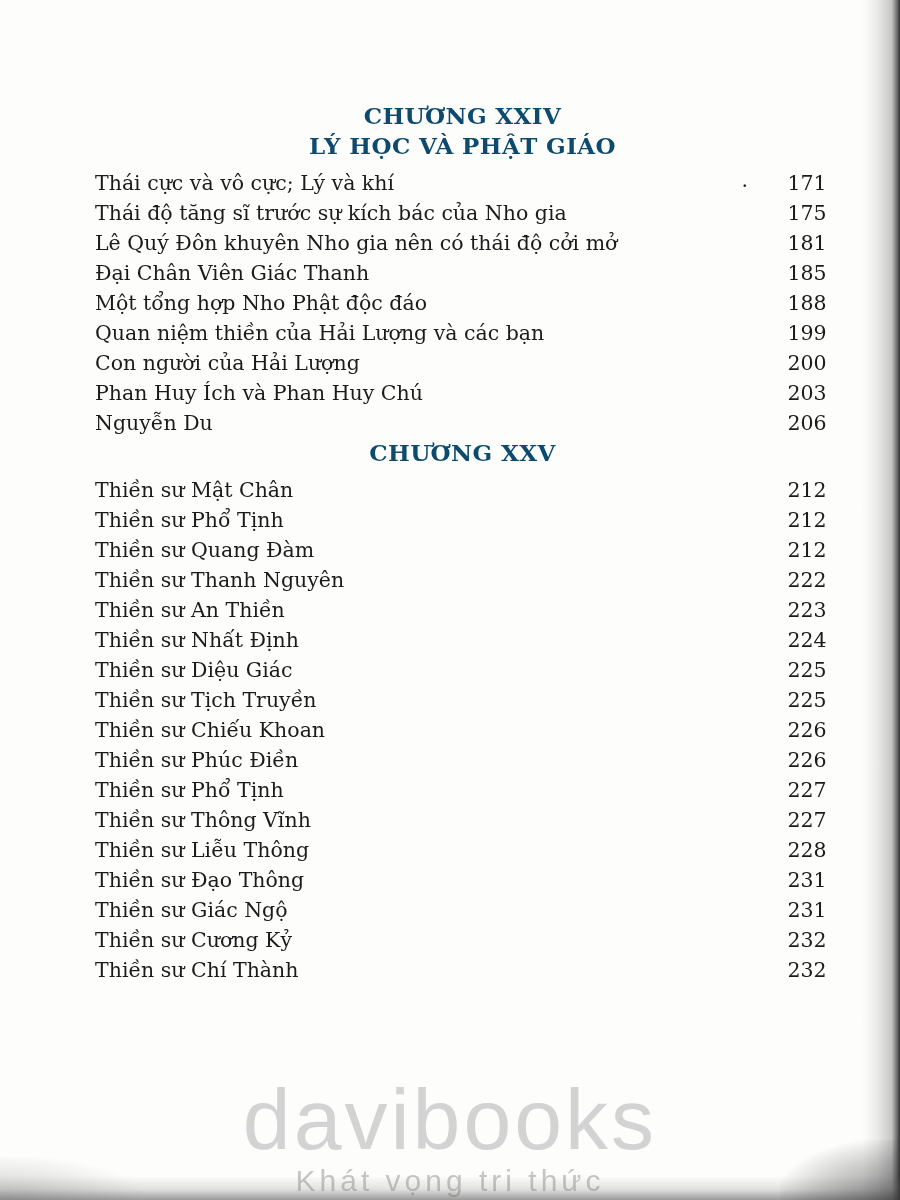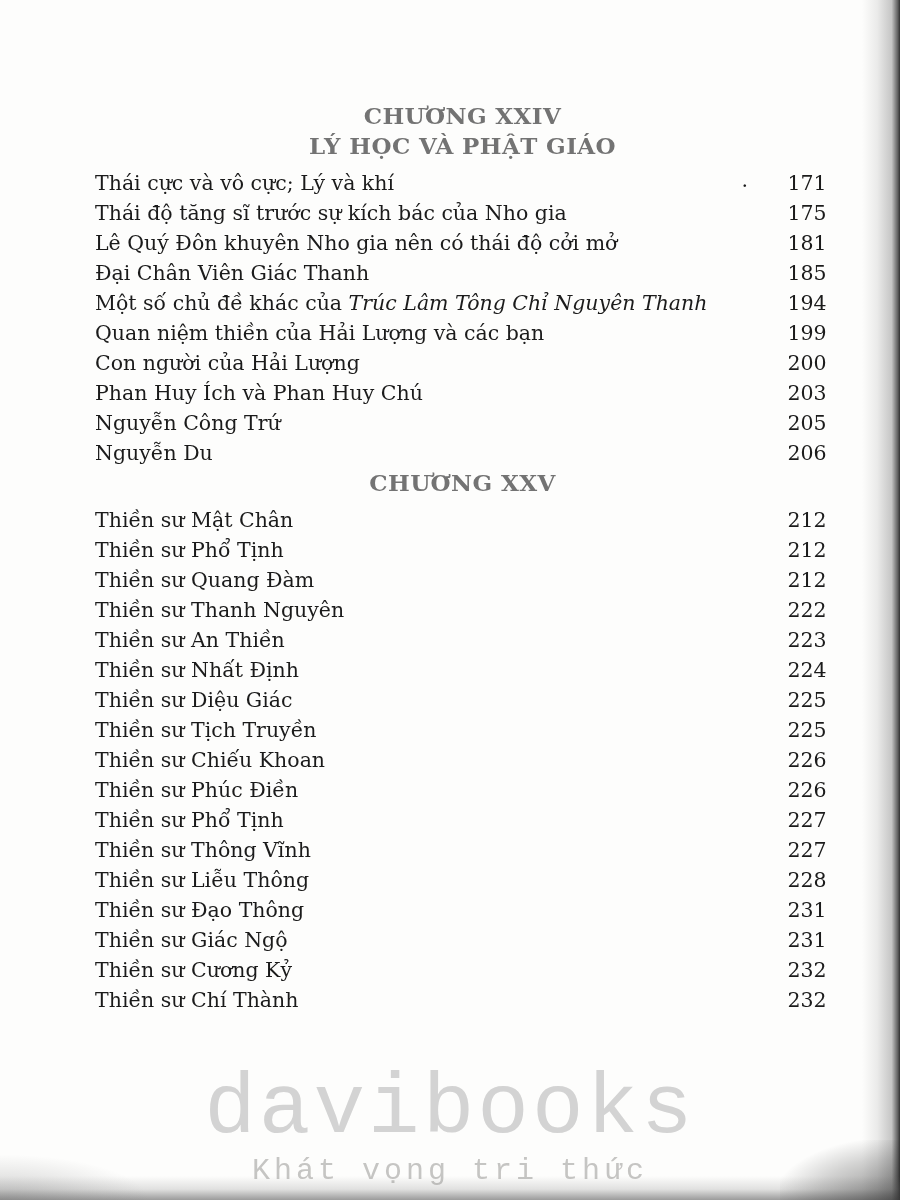--- a/index.html
+++ b/index.html
@@ -19,21 +19,21 @@
     z-index: 2;
     padding: 101px 70px 0 95px;
   }
   .chapter, .chapter-title {
     margin: 0;
     text-align: center;
     font-size: 23px;
     font-weight: 700;
     line-height: 30px;
     letter-spacing: 0.4px;
-    color: #737373;
+    color: #0c4a6e;
   }
   .toc-section + .toc-section { }
   .entries { margin-top: 7px; }
   .toc-row {
     display: flex;
     align-items: baseline;
     font-size: 20.5px;
     line-height: 30px;
     color: #1b1b1b;
     white-space: nowrap;
@@ -41,25 +41,25 @@
   }
   .toc-label { flex: 1; overflow: hidden; }
   .toc-label i { font-style: italic; }
   .toc-dot { margin-right: 14px; position: relative; top: -3px; }
   .toc-page { width: 46px; text-align: center; }
 
   
   .watermark {
     position: absolute;
     left: 0; right: 0;
-    bottom: 12px;
+    bottom: 2px;
     text-align: center;
     z-index: 1;
     pointer-events: none;
-    font-family: Liberation Mono, monospace;
+    font-family: Liberation Sans, sans-serif;
   }
   .wm-logo {
     font-size: 86px;
     line-height: 1.05;
     color: #c9c9c9;
     letter-spacing: 3px;
     opacity: 0.8;
   }
   .wm-tagline {
     font-size: 30px;
@@ -146,43 +146,38 @@
     <span class="toc-label">Lê Quý Đôn khuyên Nho gia nên có thái độ cởi mở</span>
     <span class="toc-dot"></span>
     <span class="toc-page">181</span>
   </div>
           <div class="toc-row">
     <span class="toc-label">Đại Chân Viên Giác Thanh</span>
     <span class="toc-dot"></span>
     <span class="toc-page">185</span>
   </div>
           <div class="toc-row">
-    <span class="toc-label">Một số chủ đề khác của <i>Trúc Lâm Tông Chỉ Nguyên Thanh</i></span>
-    <span class="toc-dot"></span>
-    <span class="toc-page">194</span>
+    <span class="toc-label">Một tổng hợp Nho Phật độc đáo</span>
+    <span class="toc-dot"></span>
+    <span class="toc-page">188</span>
   </div>
           <div class="toc-row">
     <span class="toc-label">Quan niệm thiền của Hải Lượng và các bạn</span>
     <span class="toc-dot"></span>
     <span class="toc-page">199</span>
   </div>
           <div class="toc-row">
     <span class="toc-label">Con người của Hải Lượng</span>
     <span class="toc-dot"></span>
     <span class="toc-page">200</span>
   </div>
           <div class="toc-row">
     <span class="toc-label">Phan Huy Ích và Phan Huy Chú</span>
     <span class="toc-dot"></span>
     <span class="toc-page">203</span>
-  </div>
-          <div class="toc-row">
-    <span class="toc-label">Nguyễn Công Trứ</span>
-    <span class="toc-dot"></span>
-    <span class="toc-page">205</span>
   </div>
           <div class="toc-row">
     <span class="toc-label">Nguyễn Du</span>
     <span class="toc-dot"></span>
     <span class="toc-page">206</span>
   </div>
         </div>
   </section>
       <section class="toc-section">
     <h2 class="chapter">CHƯƠNG XXV</h2>

